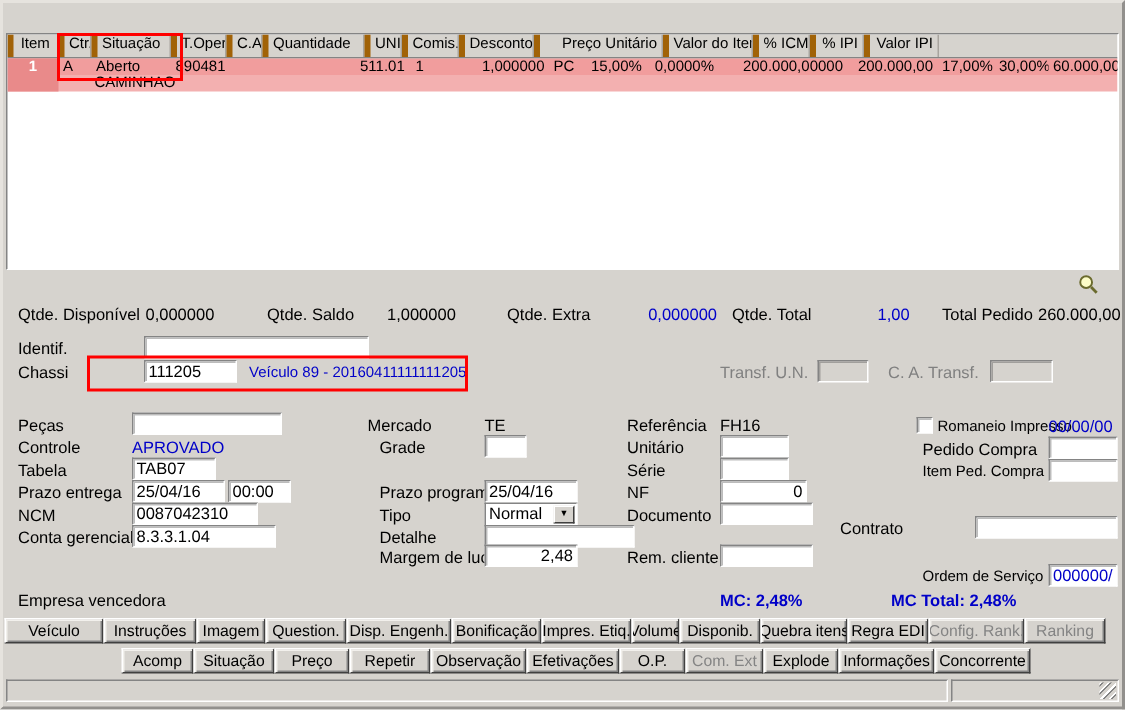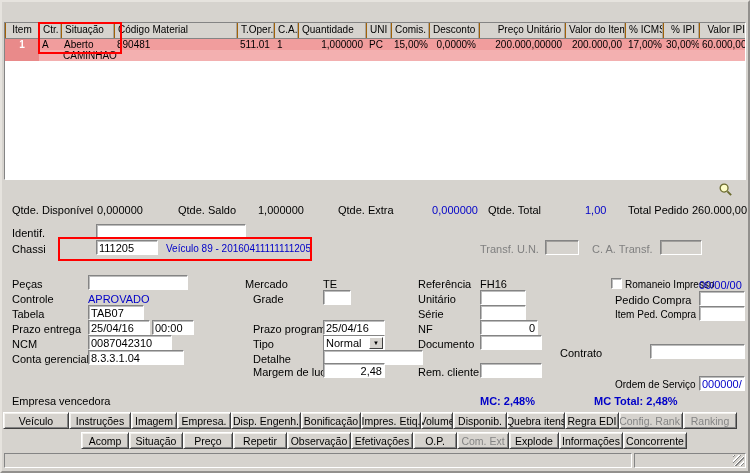--- a/index.html
+++ b/index.html
@@ -11,21 +11,21 @@
   .appicon{position:absolute;left:4px;top:3px;width:12px;height:12px;background:#c83434;border:1px solid #6e1212;box-shadow:inset 1px 1px 0 #e89a9a;}
   .tbtn{position:absolute;top:2px;width:14px;height:13px;box-sizing:border-box;background:#c93c3c;border:1px solid;border-color:#eaa4a4 #6e1414 #6e1414 #eaa4a4;color:#fff;display:flex;align-items:center;justify-content:center;font-size:10px;font-weight:bold;line-height:1;}
   .tbtn.min{right:19px;}
   .tbtn.cls{right:4px;}
   .minbar{width:7px;height:2px;background:#fff;margin-top:7px;}
 
   
   .grid{position:absolute;left:2px;top:20px;width:742px;height:158px;background:#fff;border:1px solid;border-color:#848484 #fff #fff #848484;box-sizing:border-box;overflow:hidden;}
   .grow{display:flex;}
   .hdr{background:#d6d3ce;height:15px;line-height:14px;font-size:10px;border-bottom:1px solid #848484;}
-  .hdr .gc{border-right:1px solid #a8a49e;border-left:1px solid #a16207;}
+  .hdr .gc{border-right:1px solid #a8a49e;border-left:4px solid #a16207;}
   .r1{background:#f19d9d;height:11px;line-height:11px;font-size:10px;}
   .r2{background:#f3b0b0;height:11px;line-height:11px;font-size:10px;}
   .gc{padding:0 3px;box-sizing:border-box;white-space:nowrap;overflow:hidden;flex-shrink:0;}
   .c0{width:34px;text-align:center;}
   .c1{width:22px;}
   .c2{width:53px;}
   .c3{width:123px;}
   .c4{width:37px;}
   .c5{width:24px;}
   .c6{width:68px;text-align:right;}
@@ -78,21 +78,20 @@
 <body>
 
 <div class="window">
 
 
   <div class="grid">
     <div class="grow hdr">
       <span class="gc c0">Item</span>
       <span class="gc c1">Ctr.</span>
       <span class="gc c2">Situação</span>
-      <span class="gc c3">Código Material</span>
       <span class="gc c4">T.Oper.</span>
       <span class="gc c5">C.A.</span>
       <span class="gc c6">Quantidade</span>
       <span class="gc c7">UNI</span>
       <span class="gc c8">Comis.</span>
       <span class="gc c9">Desconto</span>
       <span class="gc c10">Preço Unitário</span>
       <span class="gc c11">Valor do Item</span>
       <span class="gc c12">% ICMS</span>
       <span class="gc c13">% IPI</span>
@@ -207,21 +206,21 @@
   <input class="inp blue" style="left: 697px; top: 374px; width: 46px;" value="000000/">
 
   <span class="lbl" style="left:10px;top:393px;">Empresa vencedora</span>
   <span class="lbl blue bold" style="left:478px;top:393px;">MC: 2,48%</span>
   <span class="lbl blue bold" style="left:592px;top:393px;">MC Total: 2,48%</span>
 
   <div class="btnrow" style="left:1px;top:410px;">
     <button class="btn" style="width:66px;">Veículo</button>
     <button class="btn" style="width:62px;">Instruções</button>
     <button class="btn" style="width:46px;">Imagem</button>
-    <button class="btn" style="width:54px;">Empresa.</button>
+    <button class="btn" style="width:54px;">Question.</button>
     <button class="btn" style="width:70px;">Disp. Engenh.</button>
     <button class="btn" style="width:60px;">Bonificação</button>
     <button class="btn" style="width:60px;">Impres. Etiq.</button>
     <button class="btn" style="width:32px;">Volume</button>
     <button class="btn" style="width:54px;">Disponib.</button>
     <button class="btn" style="width:58px;">Quebra itens</button>
     <button class="btn" style="width:54px;">Regra EDI</button>
     <button class="btn dis" style="width:64px;">Config. Rank.</button>
     <button class="btn dis" style="width:54px;">Ranking</button>
   </div>

